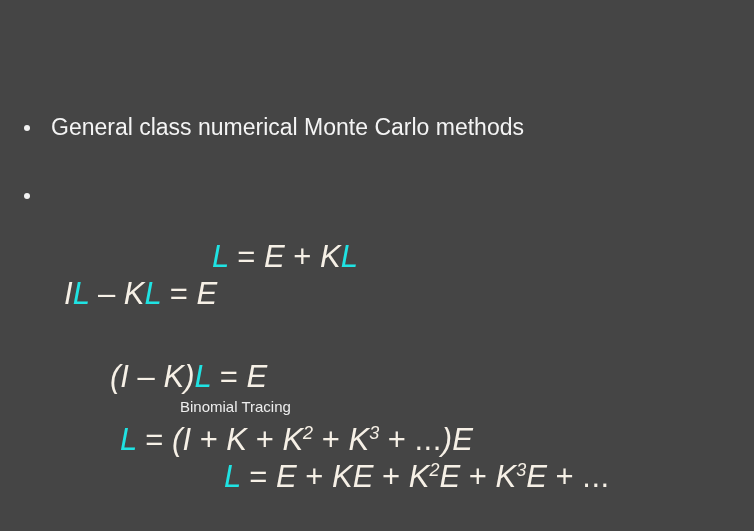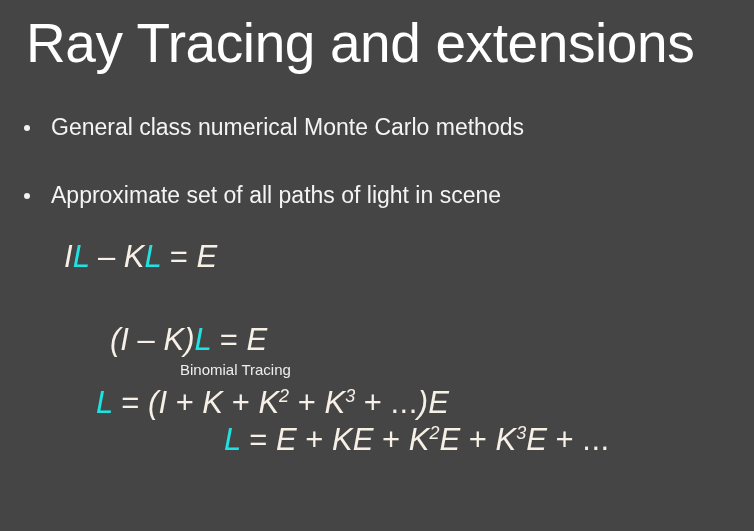--- a/index.html
+++ b/index.html
@@ -102,58 +102,63 @@
   .eq-line .dots {
     font-style: normal;
     letter-spacing: 0.5px;
   }
 
   
   .eq-1 { padding-left: 212px; }
   .eq-2 { padding-left: 64px; }
   .eq-3 { padding-left: 110px; margin-top: 46px; }
   .eq-4 { padding-left: 217px; }
-  .eq-5 { padding-left: 96px; }
+  .eq-5 { padding-left: 120px; }
   .eq-6 { padding-left: 224px; }
 
   .eq-note {
     position: relative;
     height: 26px;
     padding-left: 180px;
     font-family: "Liberation Sans", sans-serif;
     font-style: normal;
     font-size: 15px;
     line-height: 24px;
     color: #eeeeee;
     white-space: nowrap;
   }
 </style>
 </head>
 <body>
 
 <div id="slide">
 
-  <div class="slide-title">Ray Tracing and extensions</div>
 
   <div class="bullet-list">
 
     <div class="bullet-row">
       <span class="bullet-dot"></span>
       <span class="bullet-text">General class numerical Monte Carlo methods</span>
     </div>
 
     <div class="bullet-row">
       <span class="bullet-dot"></span>
-      <span class="bullet-text">Approximate set of all paths of light in scene</span>
     </div>
 
   </div>
 
   <div class="equations">
 
+    <div class="eq-line eq-1">
+      <span class="v">L</span>
+      <span class="op">=</span>
+      <span>E</span>
+      <span class="op">+</span>
+      <span>K</span><span class="v">L</span>
+    </div>
 
     <div class="eq-line eq-2">
       <span>I</span><span class="v">L</span>
       <span class="op">–</span>
       <span>K</span><span class="v">L</span>
       <span class="op">=</span>
       <span>E</span>
     </div>
 
     <div class="eq-line eq-3">

